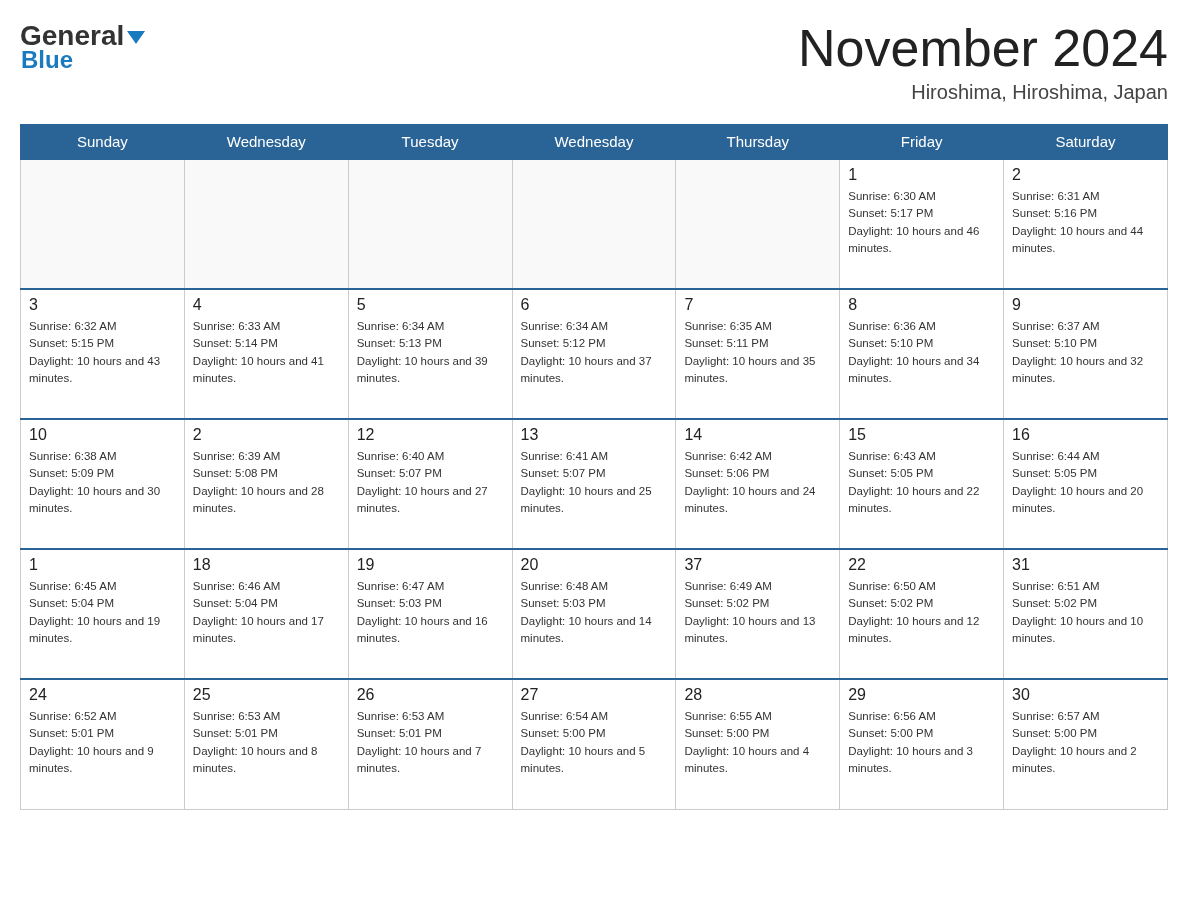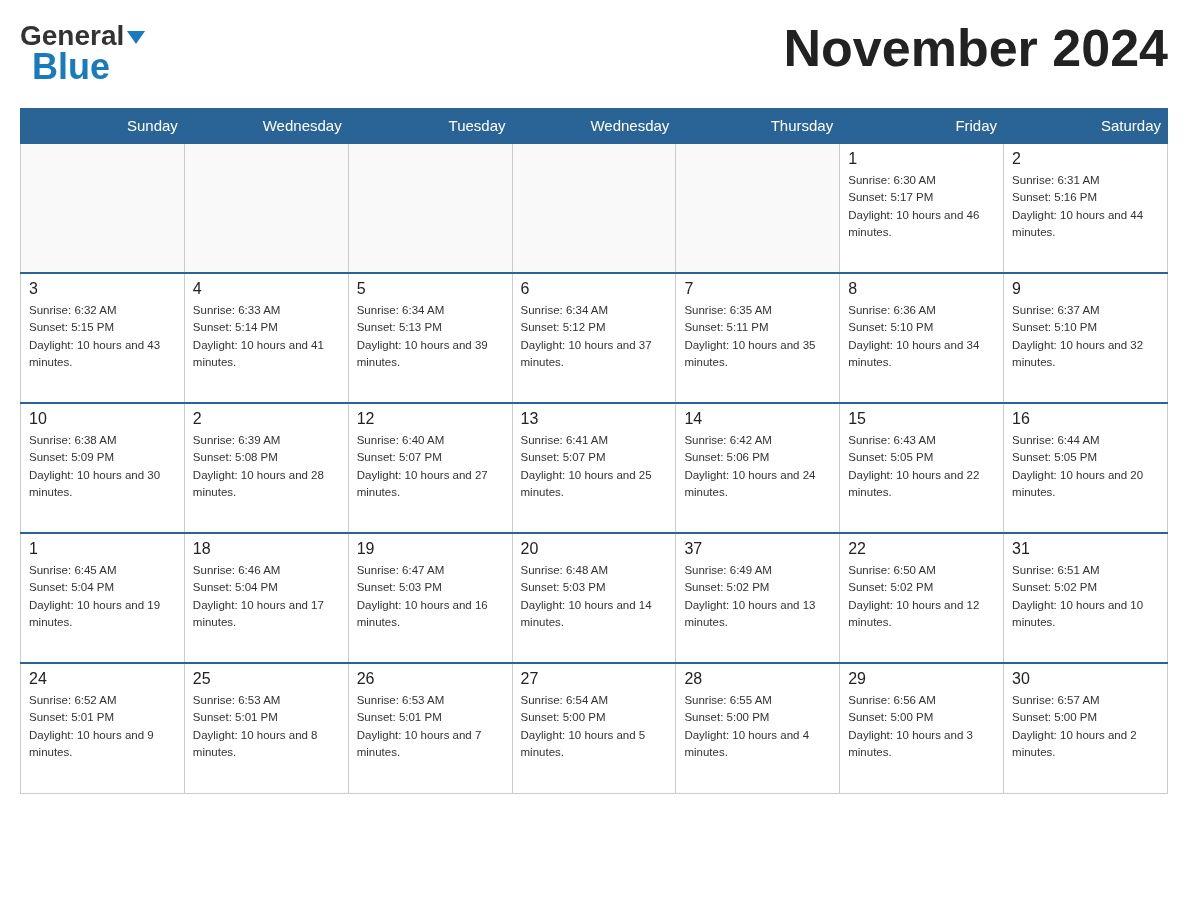--- a/index.html
+++ b/index.html
@@ -20,39 +20,39 @@
       display: flex;
       flex-direction: column;
       align-items: flex-start;
       text-align: right;
     }
     .title-area {
       text-align: right;
     }
     .month-title {
       font-size: 52px;
-      font-weight: bold;
+      font-weight: normal;
       color: #222;
       line-height: 1.1;
     }
     .location-title {
       font-size: 20px;
       color: #444;
       margin-top: 4px;
     }
     .calendar {
       width: 100%;
       border-collapse: collapse;
       border: 1px solid #aaa;
     }
     .calendar th {
       background-color: #2a6496;
       color: #fff;
       padding: 8px 6px;
-      text-align: right;
+      text-align: center;
       font-size: 15px;
       font-weight: normal;
       border: 1px solid #2a6496;
     }
     .calendar td {
       vertical-align: top;
       border: 1px solid #ccc;
       padding: 6px 8px;
       width: 14.28%;
       min-height: 110px;
@@ -78,24 +78,25 @@
   </style>
 </head>
 <body>
 
 <div class="header">
   <div class="logo">
     <div style="display:flex;align-items:center;">
       <span style="font-size:28px;font-weight:bold;color:#333;">General</span>
       <span style="display:inline-block;width:0;height:0;border-left:9px solid transparent;border-right:9px solid transparent;border-top:13px solid #1a7abf;margin-left:3px;margin-top:2px;"></span>
     </div>
-    <div style="font-size:36px;font-weight:bold;color:#1a7abf;margin-top:-6px;margin-left:12px;">Blue</div>
+    <div style="font-size:24px;font-weight:bold;color:#1a7abf;margin-top:-6px;margin-left:1px;">Blue</div>
   </div>
   <div class="title-area">
     <div class="month-title">November 2024</div>
+    <div class="location-title">Hiroshima, Hiroshima, Japan</div>
   </div>
 </div>
 
 <table class="calendar">
   <thead>
     <tr>
     <th>Sunday</th>
         <th>Wednesday</th>
         <th>Tuesday</th>
         <th>Wednesday</th>

